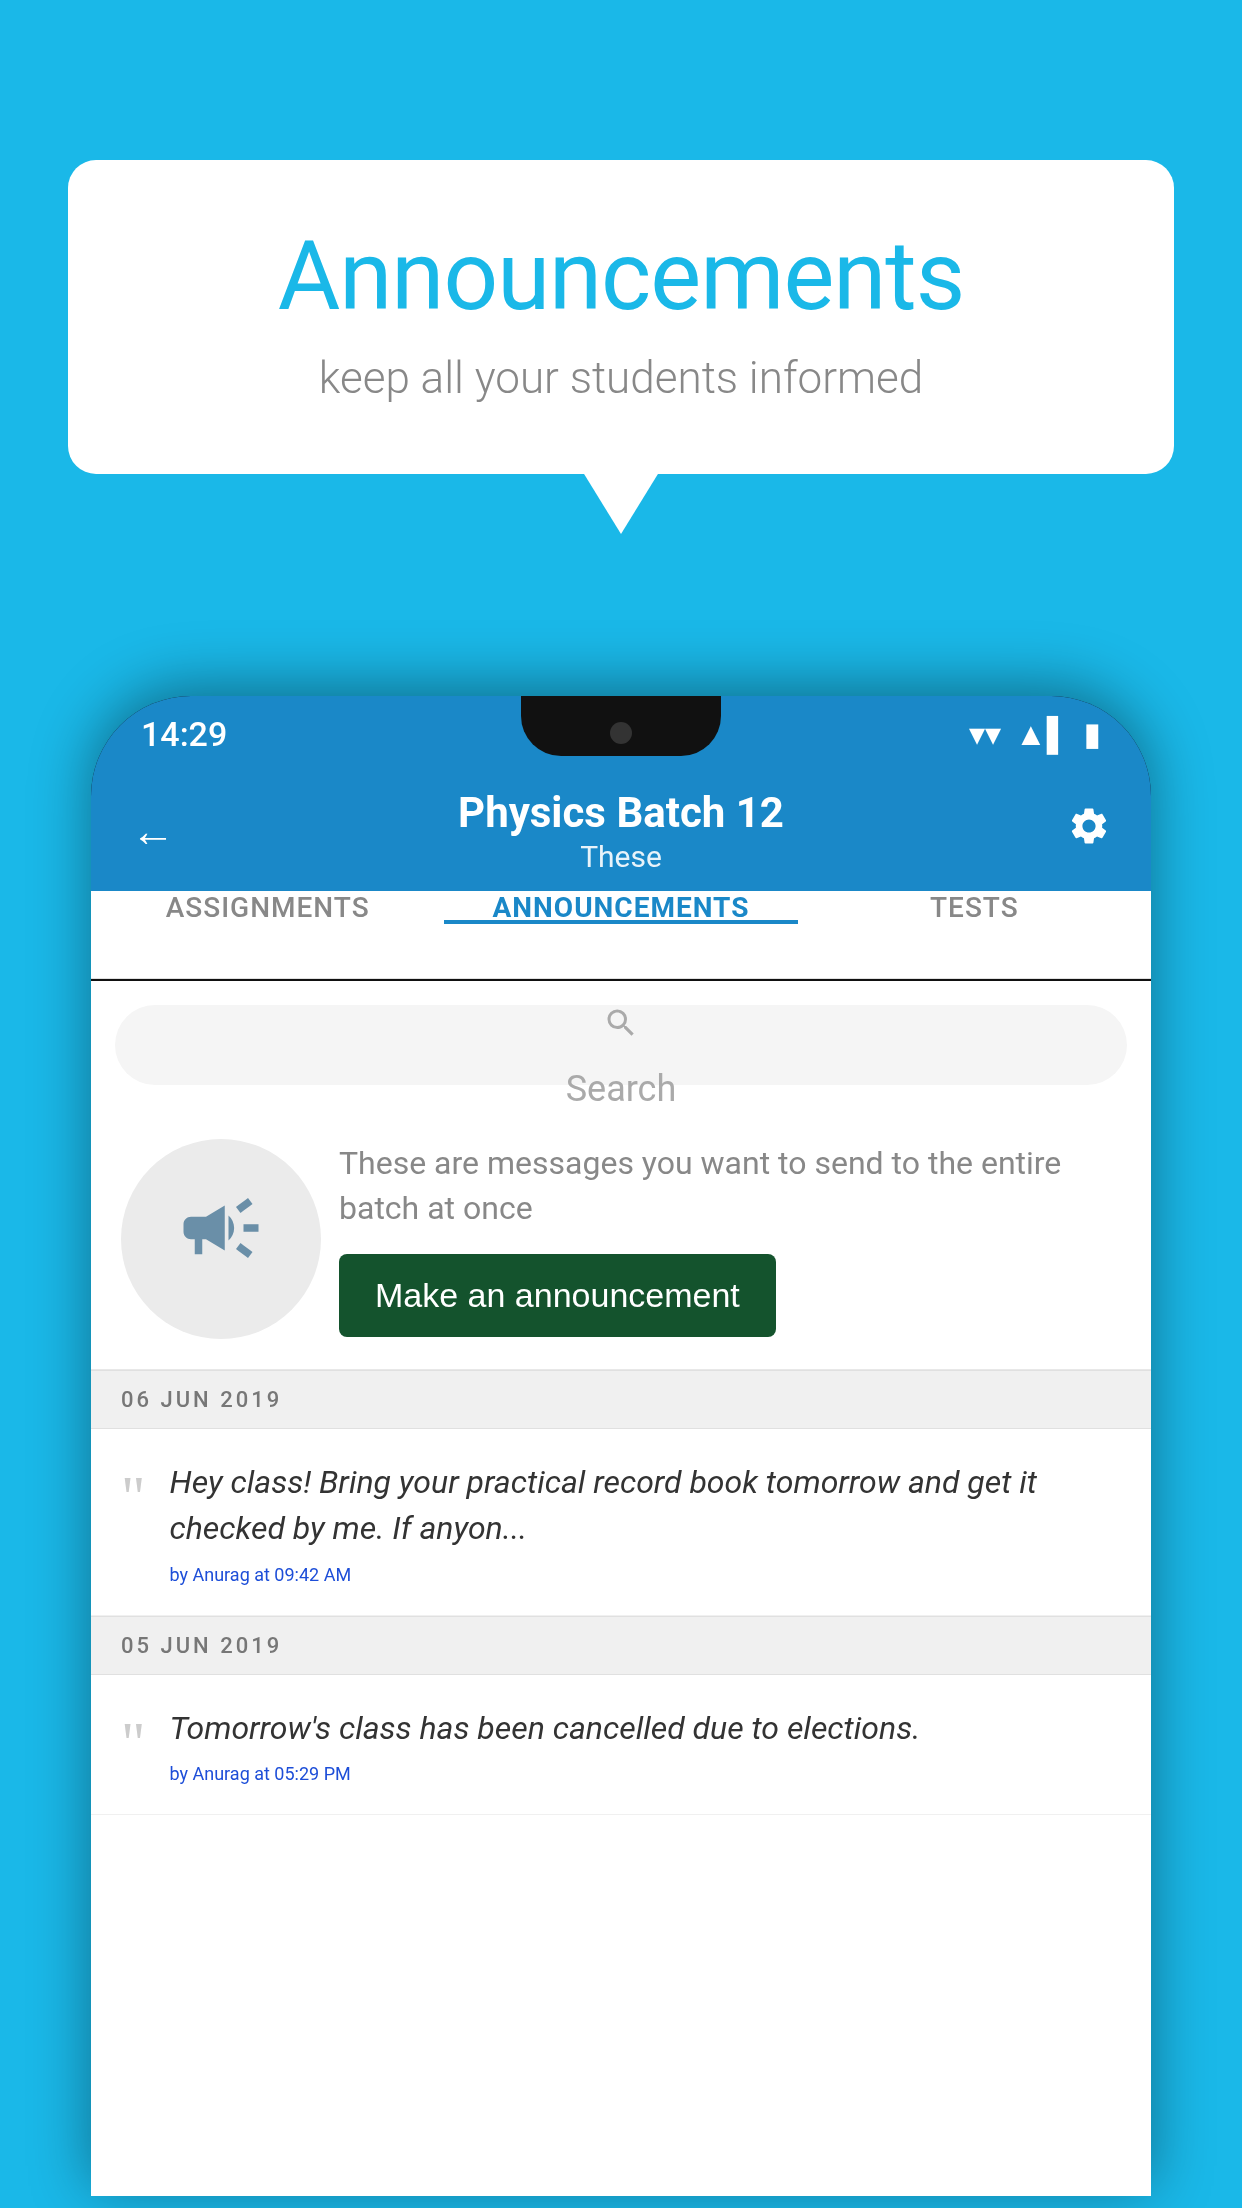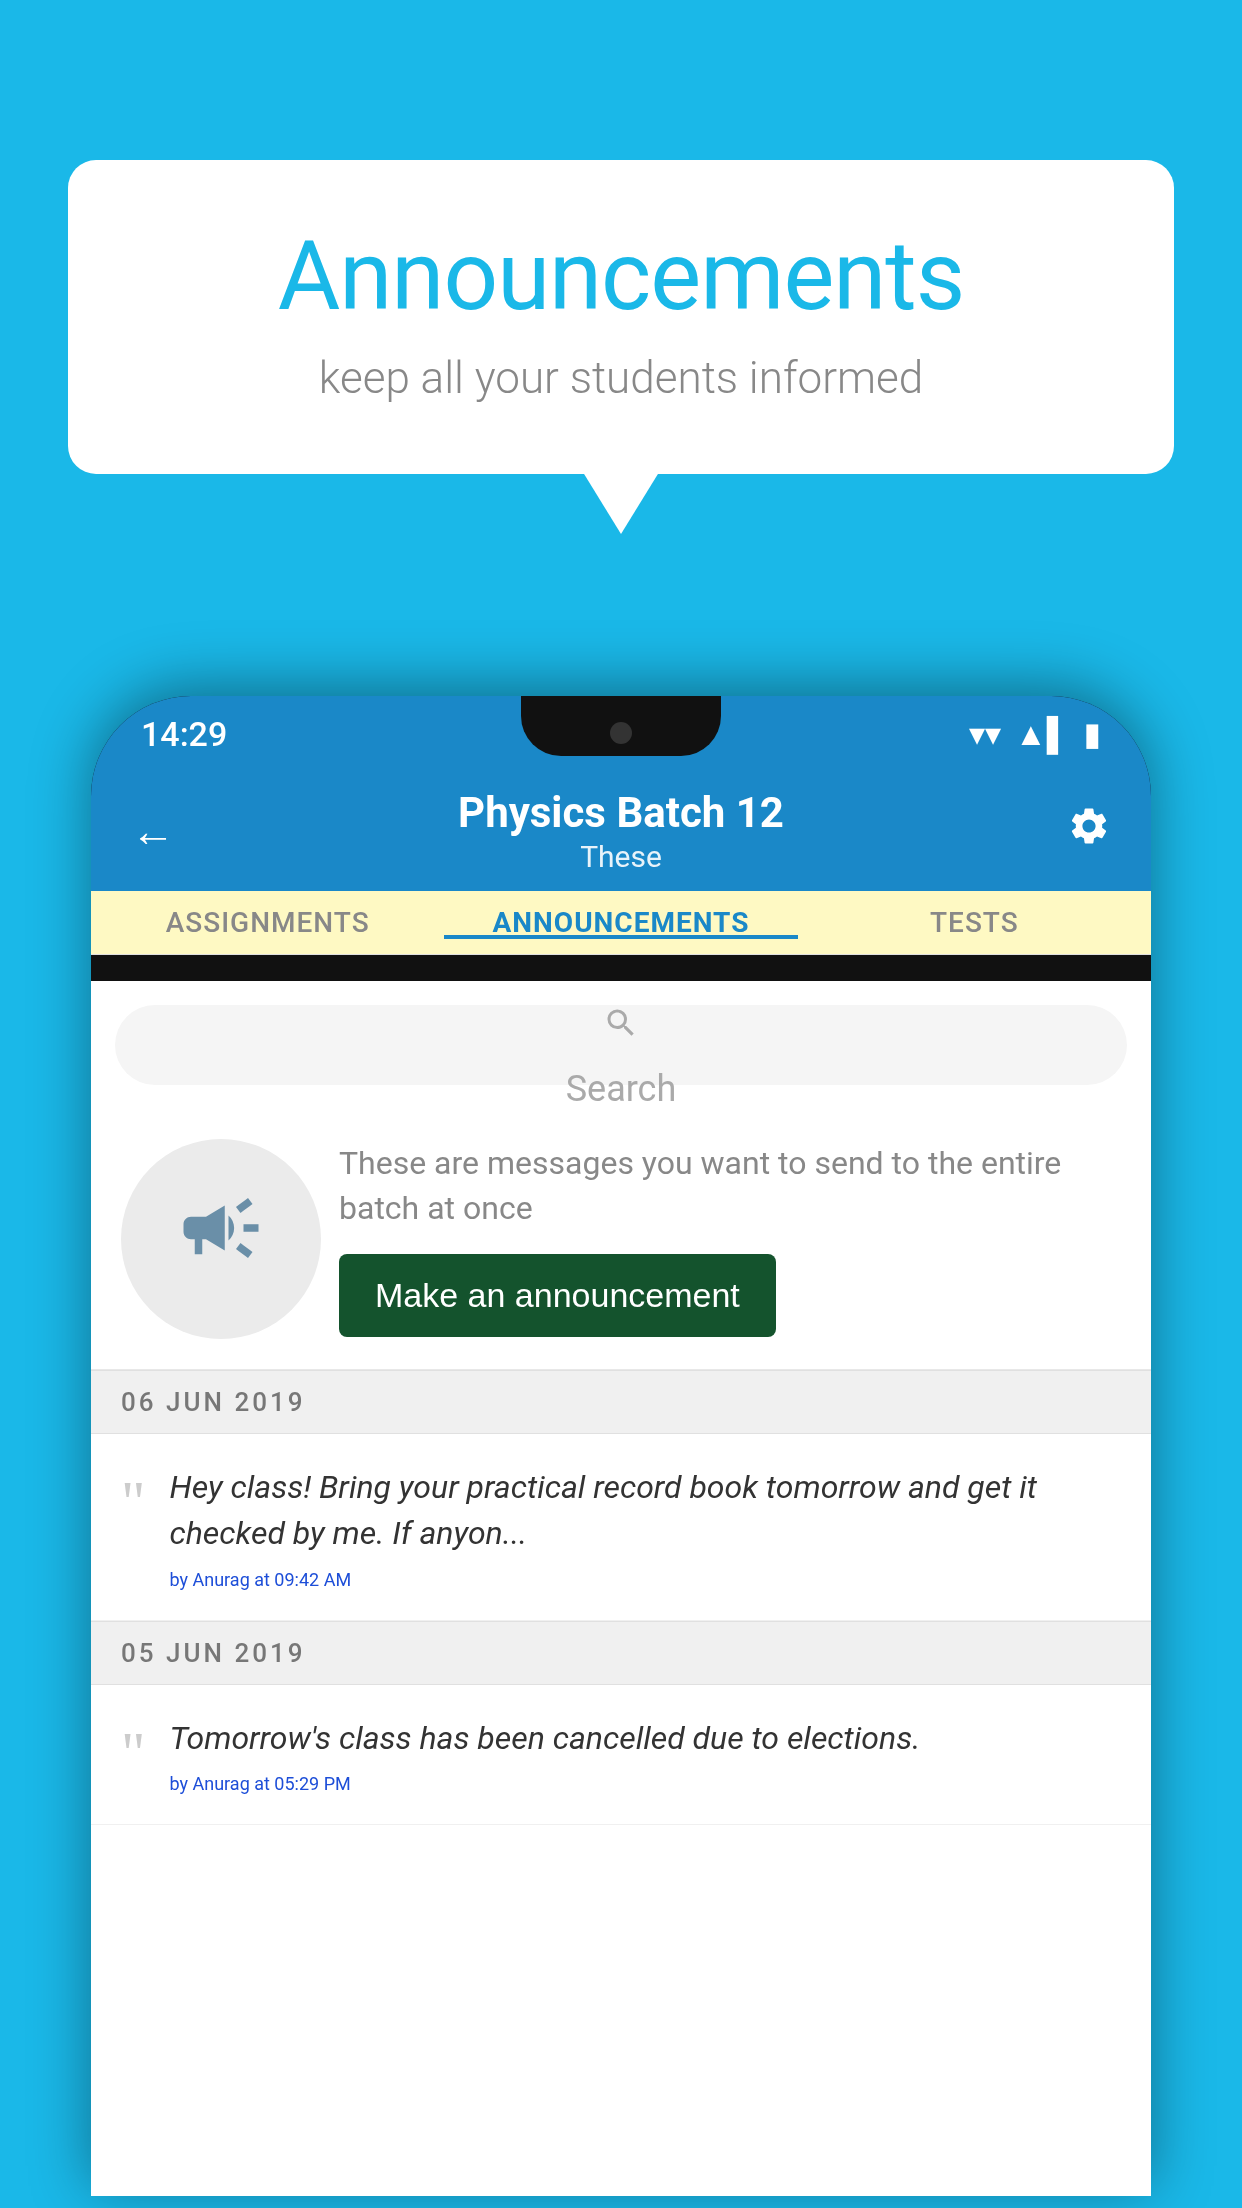--- a/index.html
+++ b/index.html
@@ -171,24 +171,24 @@
       font-size: 44px;
       cursor: pointer;
     }
 
     
     .tab-bar {
       position: absolute;
       top: 195px;
       left: 0;
       right: 0;
-      height: 64px;
-      background: #fef9c3;
-      display: flex;
-      align-items: center;
+      height: 88px;
+      background: #ffffff;
+      display: flex;
+      align-items: flex-start;
       border-bottom: 1px solid #e0e0e0;
     }
 
     .tab-item {
       flex: 1;
       display: flex;
       align-items: center;
       justify-content: center;
       font-size: 28px;
       font-weight: 500;
@@ -291,21 +291,21 @@
       padding: 22px 36px;
       font-size: 34px;
       cursor: pointer;
       font-weight: 500;
     }
 
     
     .date-separator {
       background: #f0f0f0;
       padding: 16px 30px;
-      font-size: 26px;
+      font-size: 22px;
       color: #777;
       font-weight: 500;
       letter-spacing: 3px;
       border-bottom: 1px solid #e0e0e0;
       border-top: 1px solid #e0e0e0;
     }
 
     
     .announcement-item {
       display: flex;

